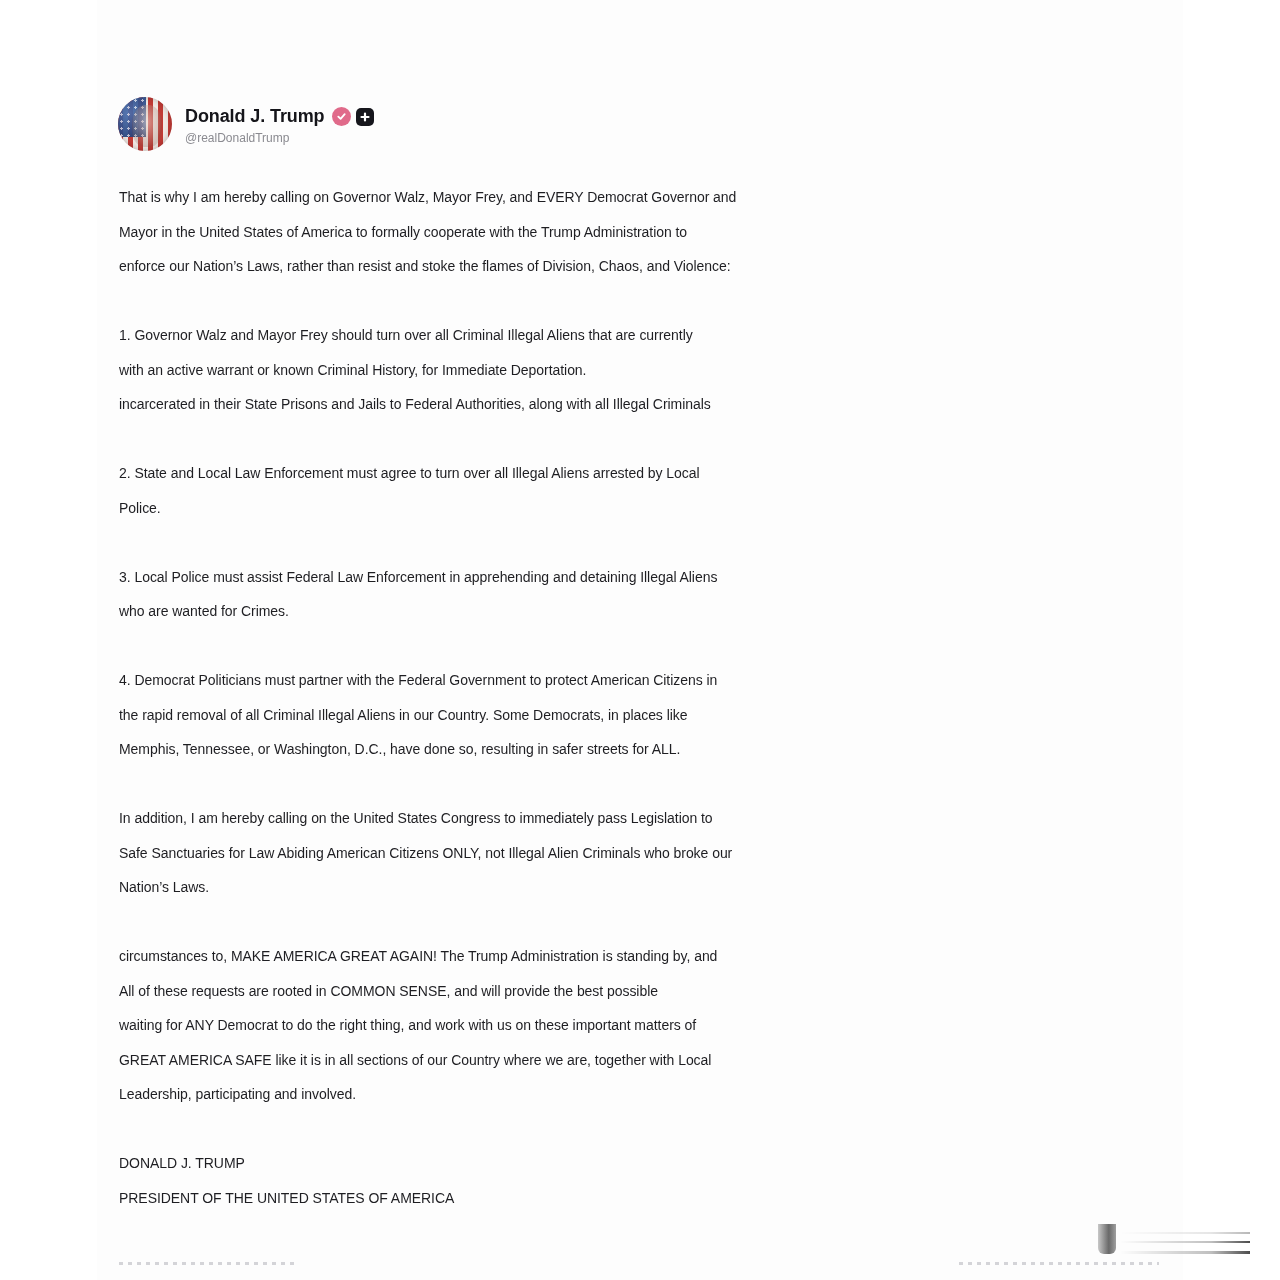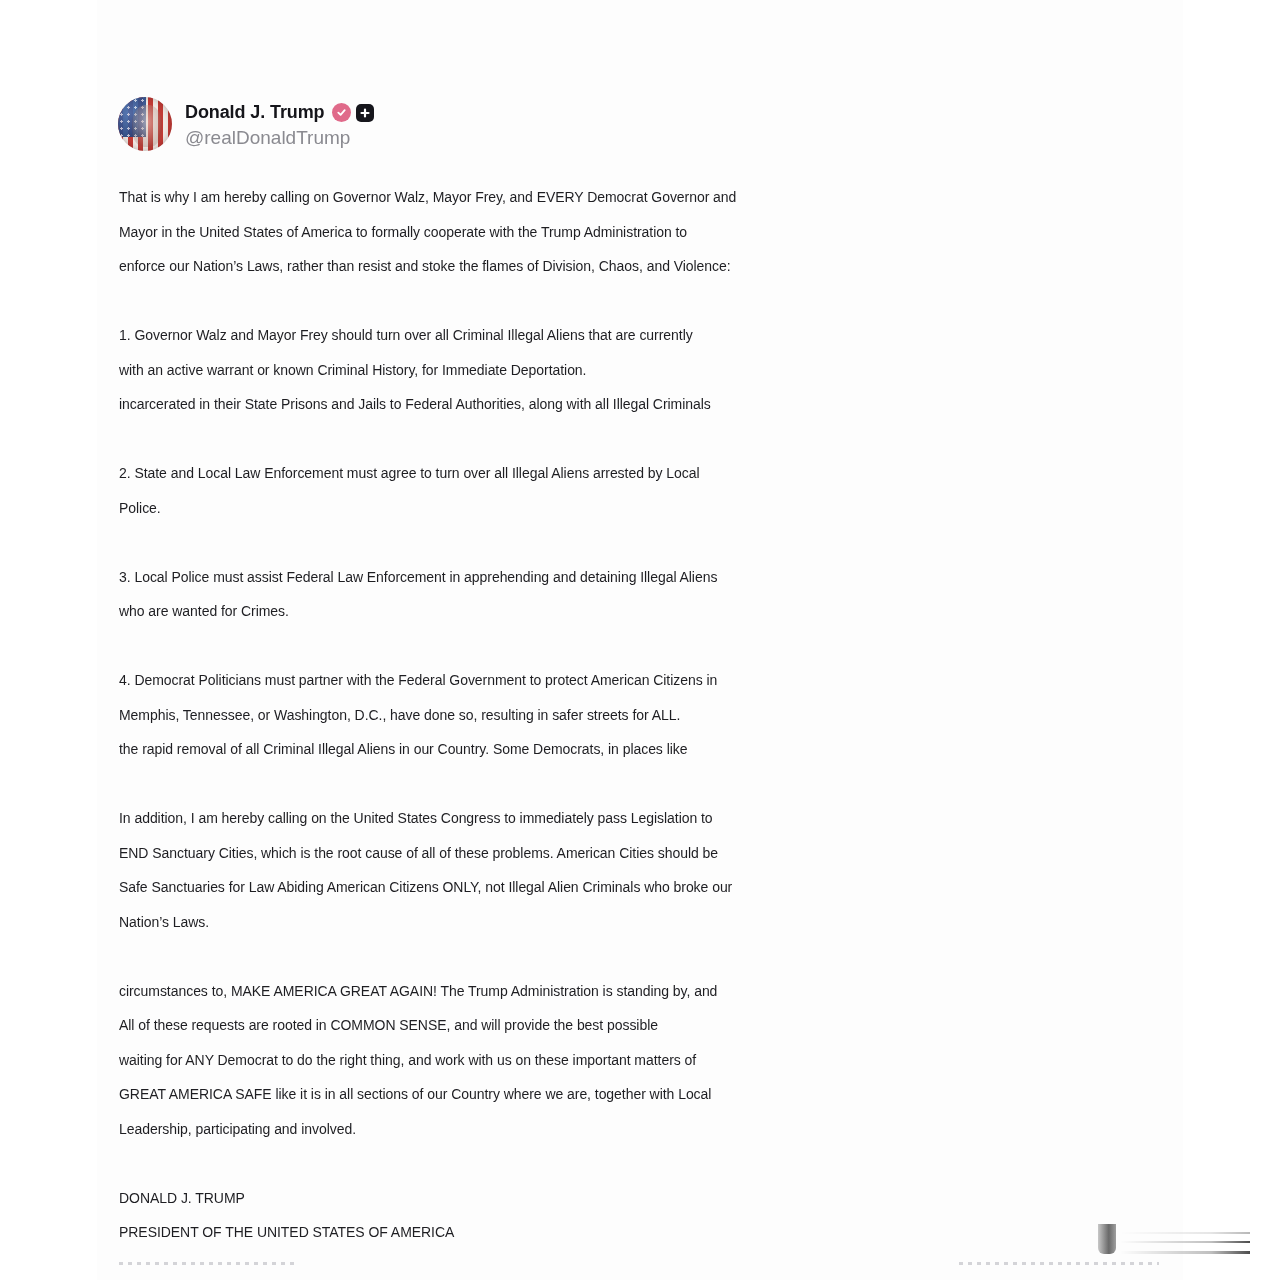--- a/index.html
+++ b/index.html
@@ -101,21 +101,21 @@
       margin-left: 5px;
       width: 18px;
       height: 18px;
       border-radius: 5px;
       background: #16161c;
       display: flex;
       align-items: center;
       justify-content: center;
     }
     .handle {
-      font-size: 19px;
+      font-size: 12px;
       color: #8a8a90;
       margin-top: 1px;
     }
     .post-body {
       position: absolute;
       left: 119px;
       top: 180px;
       width: 1060px;
       font-size: 14px;
       line-height: 34.5px;
@@ -212,26 +212,25 @@
   <p>
     <span class="line">2. State and Local Law Enforcement must agree to turn over all Illegal Aliens arrested by Local</span>
     <span class="line">Police.</span>
   </p>
   <p>
     <span class="line">3. Local Police must assist Federal Law Enforcement in apprehending and detaining Illegal Aliens</span>
     <span class="line">who are wanted for Crimes.</span>
   </p>
   <p>
     <span class="line">4. Democrat Politicians must partner with the Federal Government to protect American Citizens in</span>
+    <span class="line">the rapid removal of all Criminal Illegal Aliens in our Country. Some Democrats, in places like</span>
     <span class="line">Memphis, Tennessee, or Washington, D.C., have done so, resulting in safer streets for ALL.</span>
-    <span class="line">the rapid removal of all Criminal Illegal Aliens in our Country. Some Democrats, in places like</span>
   </p>
   <p>
     <span class="line">In addition, I am hereby calling on the United States Congress to immediately pass Legislation to</span>
-    <span class="line">END Sanctuary Cities, which is the root cause of all of these problems. American Cities should be</span>
     <span class="line">Safe Sanctuaries for Law Abiding American Citizens ONLY, not Illegal Alien Criminals who broke our</span>
     <span class="line">Nation’s Laws.</span>
   </p>
   <p>
     <span class="line">circumstances to, MAKE AMERICA GREAT AGAIN! The Trump Administration is standing by, and</span>
     <span class="line">All of these requests are rooted in COMMON SENSE, and will provide the best possible</span>
     <span class="line">waiting for ANY Democrat to do the right thing, and work with us on these important matters of</span>
     <span class="line">GREAT AMERICA SAFE like it is in all sections of our Country where we are, together with Local</span>
     <span class="line">Leadership, participating and involved.</span>
   </p>

